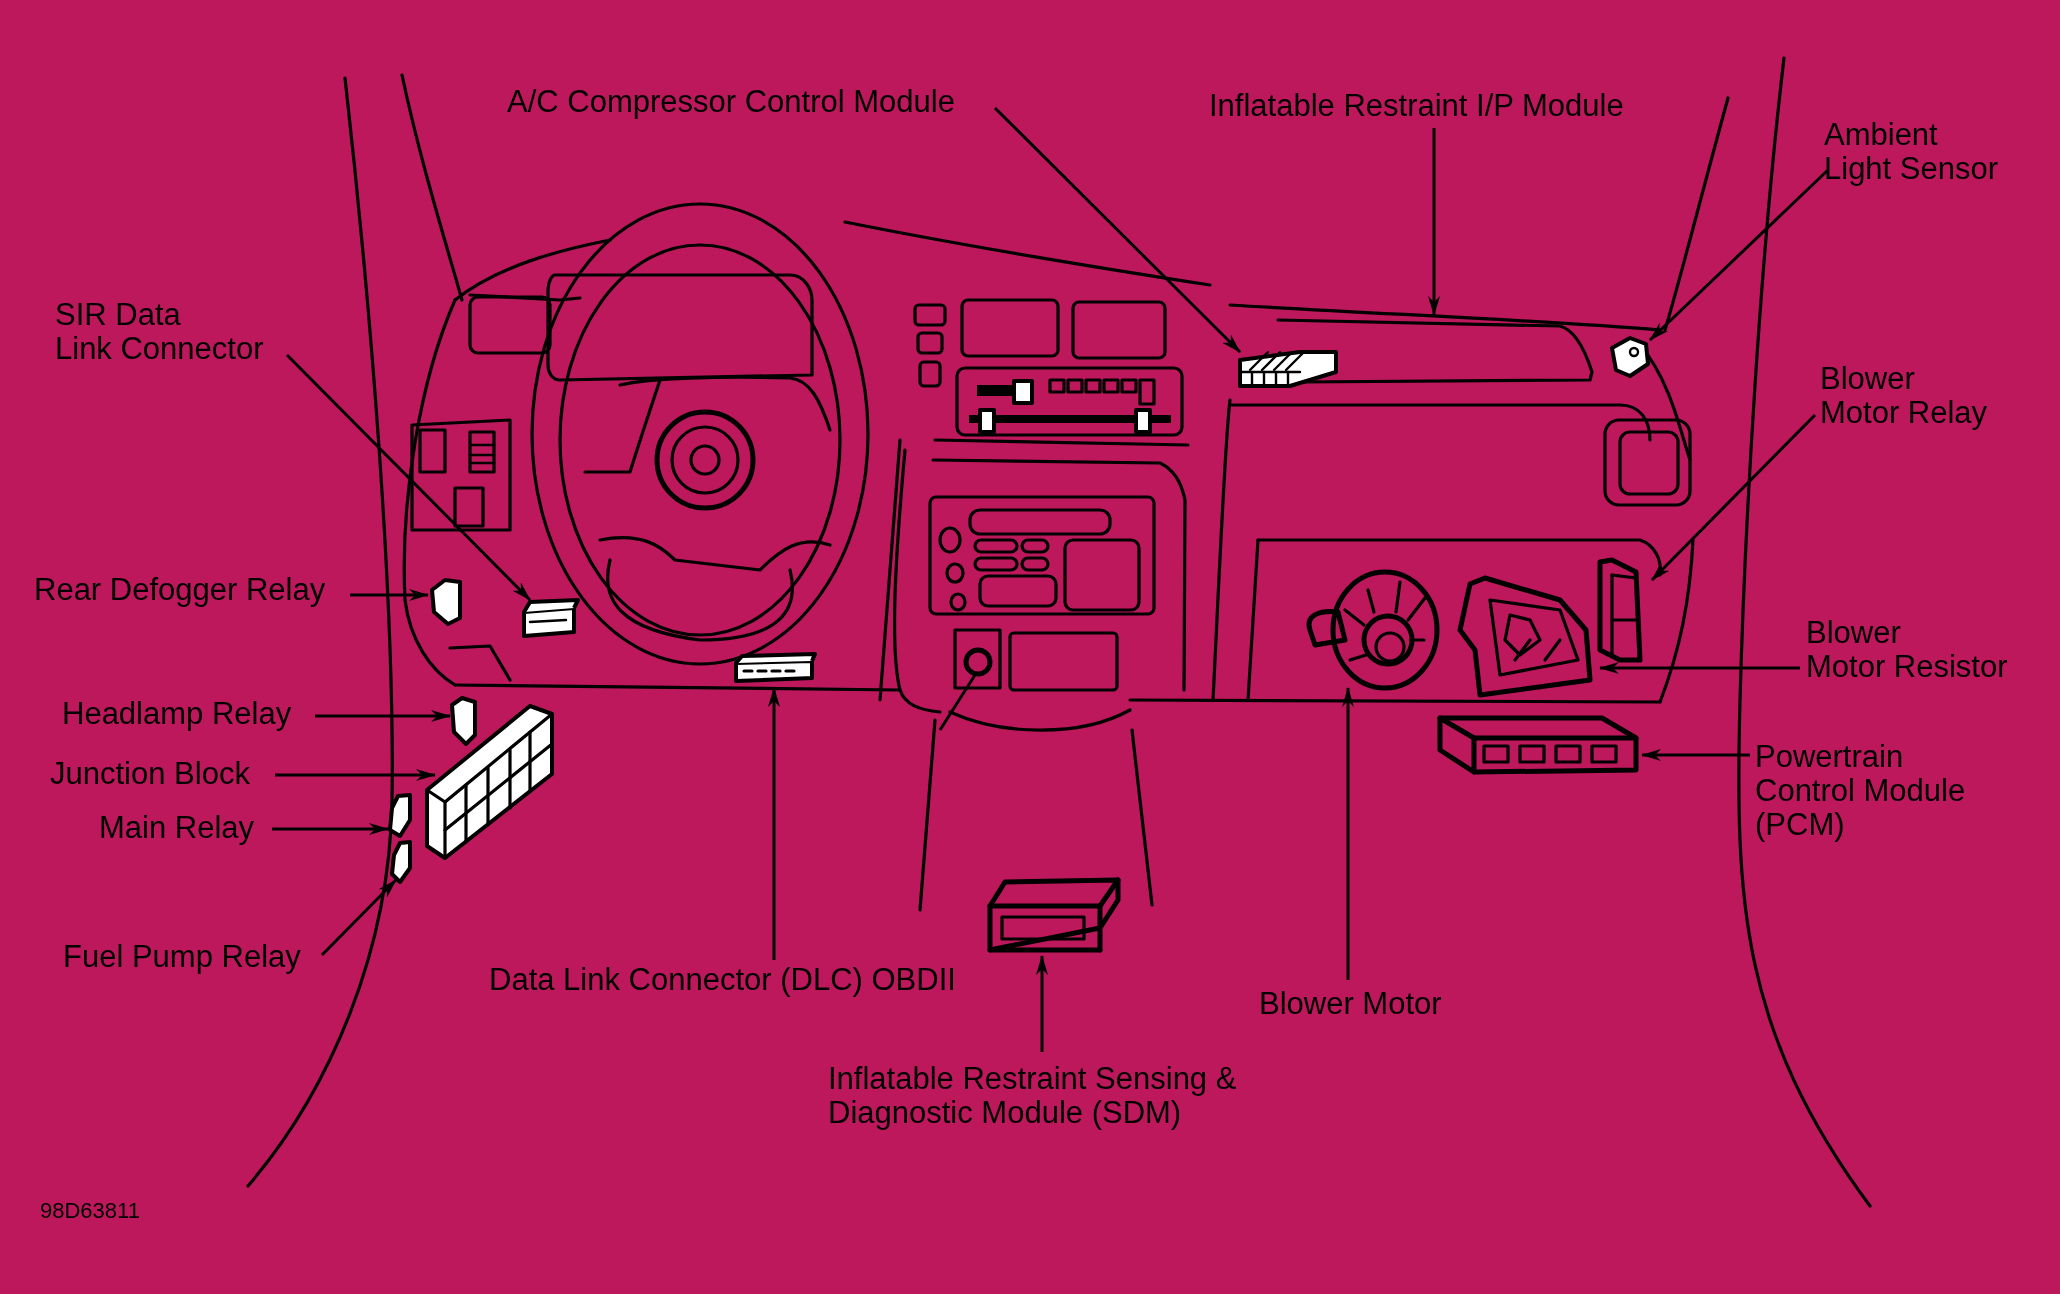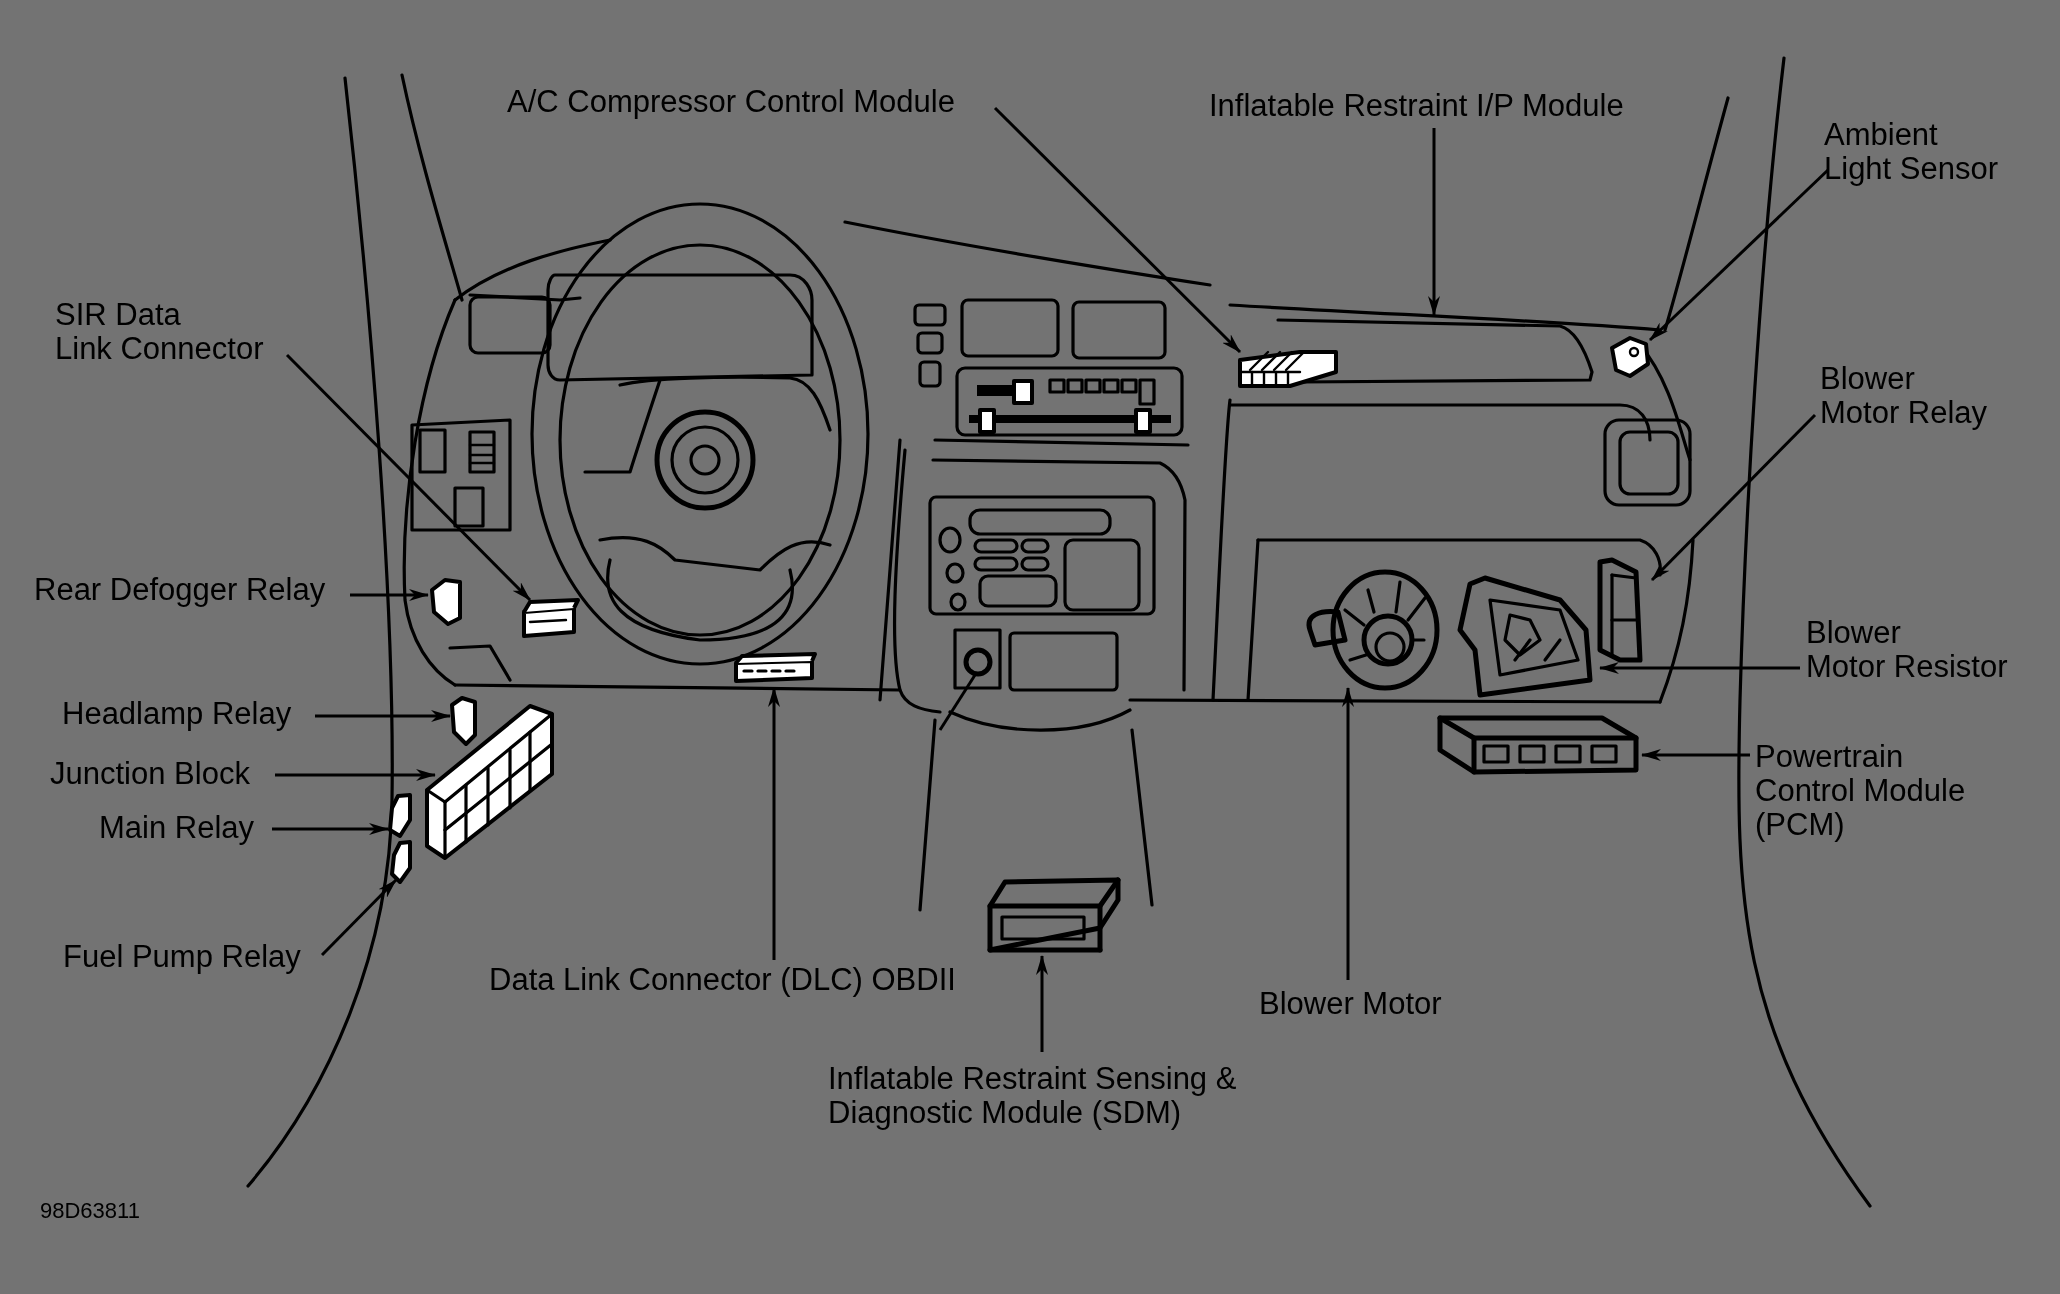--- a/index.html
+++ b/index.html
@@ -1,16 +1,16 @@
 <!DOCTYPE html>
 <html><head>
 <meta charset="utf-8">
 <style>
   html, body { margin: 0; padding: 0; background: #ffffff; }
-  #stage { position: relative; width: 2060px; height: 1294px; overflow: hidden; background: #737373; text-decoration: underline; }
+  #stage { position: relative; width: 2060px; height: 1294px; overflow: hidden; background: #be185d; text-decoration: underline; }
   #stage svg { position: absolute; left: 0; top: 0; }
   .ln { fill: none; stroke: #000; stroke-width: 3.2; stroke-linecap: round; stroke-linejoin: round; }
   .thk { fill: none; stroke: #000; stroke-width: 5; stroke-linecap: round; stroke-linejoin: round; }
   .thin { fill: none; stroke: #000; stroke-width: 2.4; stroke-linecap: round; stroke-linejoin: round; }
   .fillb { fill: #000; stroke: #000; stroke-width: 2; }
   .wfill { fill: #fff; stroke: #000; stroke-width: 4; stroke-linejoin: round; }
   .lead { fill: none; stroke: #000; stroke-width: 3; }
   .lbl { font-family: "Liberation Sans", sans-serif; font-size: 31px; fill: #000; }
   .code { font-family: "Liberation Sans", sans-serif; font-size: 22px; fill: #000; }
 </style>

